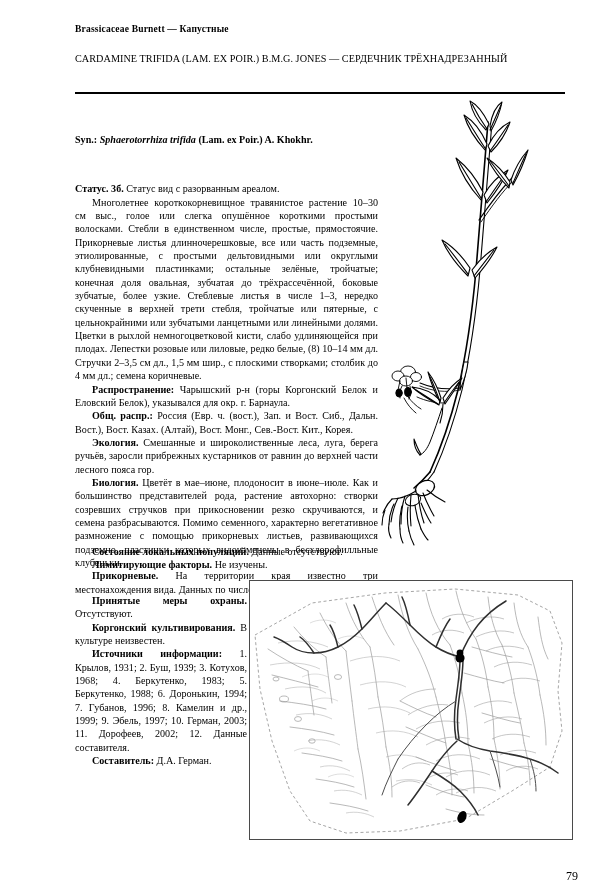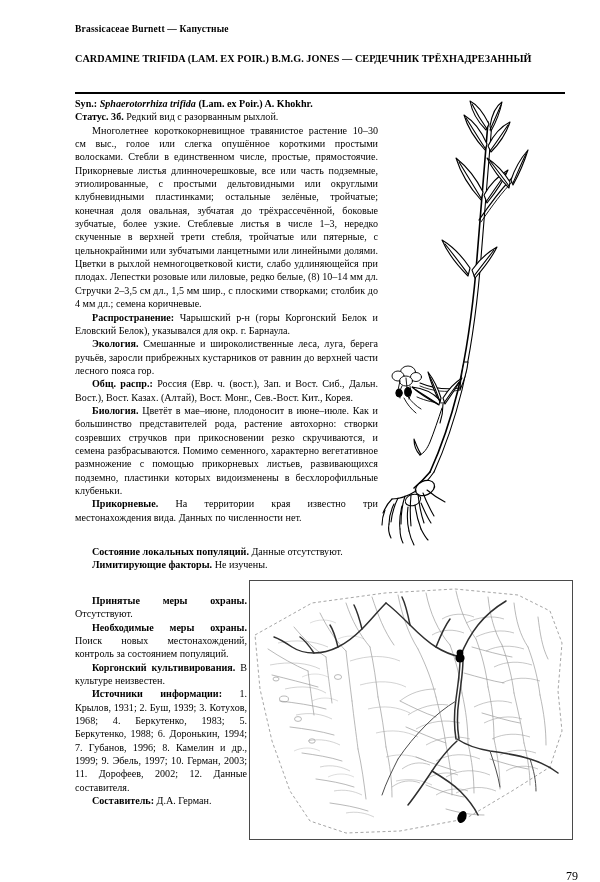--- a/index.html
+++ b/index.html
@@ -28,21 +28,21 @@
     font-size: 9.5px;
     font-weight: bold;
     letter-spacing: 0.2px;
   }
   .species-title {
     position: absolute;
     left: 75px;
     top: 53px;
     width: 490px;
     font-size: 10.2px;
-    font-weight: bold;
+    font-weight: normal;
     letter-spacing: 0.05px;
     white-space: nowrap;
   }
   .rule {
     position: absolute;
     left: 75px;
     top: 92px;
     width: 490px;
     height: 1.6px;
     background: #000000;
@@ -57,21 +57,21 @@
     font-size: 10.1px;
     line-height: 13.35px;
     text-align: justify;
     text-justify: inter-word;
     hyphens: manual;
   }
   p.para {
     margin: 0;
     text-indent: 17px;
   }
-  p.para.noindent { text-indent: 0; }
+  p.para.noindent { text-indent: 0; margin-top: 36px; }
   .b { font-weight: bold; }
   .bi { font-weight: bold; font-style: italic; }
 
   
   .col-lower {
     position: absolute;
     left: 75px;
     top: 594px;
     width: 172px;
     font-size: 10.1px;
@@ -134,43 +134,43 @@
   <div class="col">
 
     <p class="para noindent">
       <span class="b">Syn.:</span>
       <span class="bi">Sphaerotorrhiza trifida</span>
       <span class="b">(Lam. ex Poir.) A. Khokhr.</span>
     </p>
 
     <p class="para noindent">
       <span class="b">Статус. 3б.</span>
-      <span>Редкий вид с разорванным рыхлой.</span>
+      <span>Статус вид с разорванным ареалом.</span>
     </p>
 
     <p class="para">
       <span>Многолетнее короткокорневищное травянистое растение 10–30 см выс., голое или слегка опушённое короткими простыми волосками. Стебли в единственном числе, простые, прямостоячие. Прикорневые листья длинночерешковые, все или часть подземные, этиолированные, с простыми дельтовидными или округлыми клубневидными пластинками; остальные зелёные, тройчатые; конечная доля овальная, зубчатая до трёхрассечённой, боковые зубчатые, более узкие. Стеблевые листья в числе 1–3, нередко скученные в верхней трети стебля, тройчатые или пятерные, с цельнокрайними или зубчатыми ланцетными или линейными долями. Цветки в рыхлой немногоцветковой кисти, слабо удлиняющейся при плодах. Лепестки розовые или лиловые, редко белые, (8) 10–14 мм дл. Стручки 2–3,5 см дл., 1,5 мм шир., с плоскими створками; столбик до 4 мм дл.; семена коричневые.</span>
     </p>
 
     <p class="para">
       <span class="b">Распространение:</span>
       <span>Чарышский р-н (горы Коргонский Белок и Еловский Белок), указывался для окр. г. Барнаула.</span>
     </p>
 
     <p class="para">
+      <span class="b">Общ. распр.:</span>
+      <span>Россия (Евр. ч. (вост.), Зап. и Вост. Сиб., Дальн. Вост.), Вост. Казах. (Алтай), Вост. Монг., Сев.-Вост. Кит., Корея.</span>
+    </p>
+
+    <p class="para">
       <span class="b">Экология.</span>
       <span>Смешанные и широколиственные леса, луга, берега ручьёв, заросли прибрежных кустарников от равнин до верхней части лесного пояса гор.</span>
     </p>
 
     <p class="para">
-      <span class="b">Общ. распр.:</span>
-      <span>Россия (Евр. ч. (вост.), Зап. и Вост. Сиб., Дальн. Вост.), Вост. Казах. (Алтай), Вост. Монг., Сев.-Вост. Кит., Корея.</span>
-    </p>
-
-    <p class="para">
       <span class="b">Биология.</span>
       <span>Цветёт в мае–июне, плодоносит в июне–июле. Как и большинство представителей рода, растение автохорно: створки созревших стручков при прикосновении резко скручиваются, и семена разбрасываются. Помимо семенного, характерно вегетативное размножение с помощью прикорневых листьев, развивающихся подземно, пластинки которых видоизменены в бесхлорофилльные клубеньки.</span>
     </p>
 
     <p class="para">
       <span class="b">Прикорневые.</span>
       <span>На территории края известно три местонахождения вида. Данных по численности нет.</span>
     </p>
   </div>
 
@@ -182,24 +182,20 @@
     <p class="para">
       <span class="b">Лимитирующие факторы.</span>
       <span>Не изучены.</span>
     </p>
   </div>
 
   <div class="col-lower">
     <p class="para">
       <span class="b">Принятые меры охраны.</span>
       <span>Отсутствуют.</span>
-    </p>
-    <p class="para">
-      <span class="b">Необходимые меры охраны.</span>
-      <span>Поиск новых местонахождений, контроль за состоянием популяций.</span>
     </p>
     <p class="para">
       <span class="b">Коргонский культивирования.</span>
       <span>В культуре неизвестен.</span>
     </p>
     <p class="para">
       <span class="b">Источники информации:</span>
       <span>1. Крылов, 1931; 2. Буш, 1939; 3. Котухов, 1968; 4. Беркутенко, 1983; 5. Беркутенко, 1988; 6. Доронькин, 1994; 7. Губанов, 1996; 8. Камелин и др., 1999; 9. Эбель, 1997; 10. Герман, 2003; 11. Дорофеев, 2002; 12. Данные составителя.</span>
     </p>
     <p class="para">

